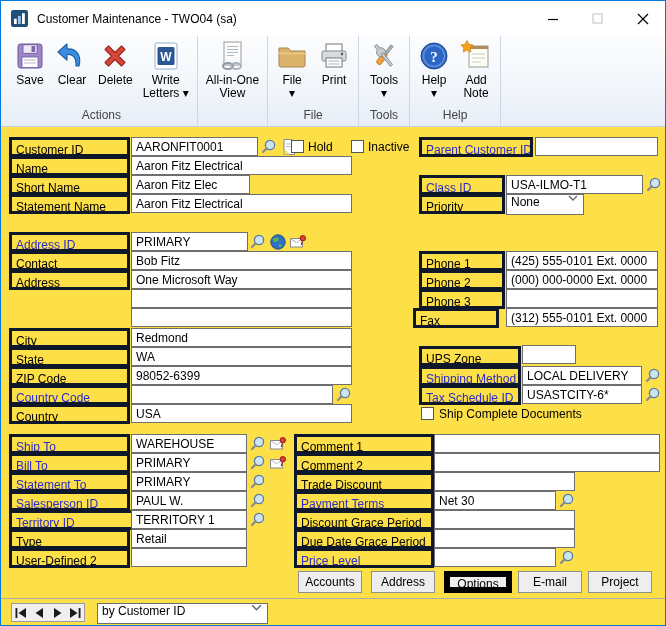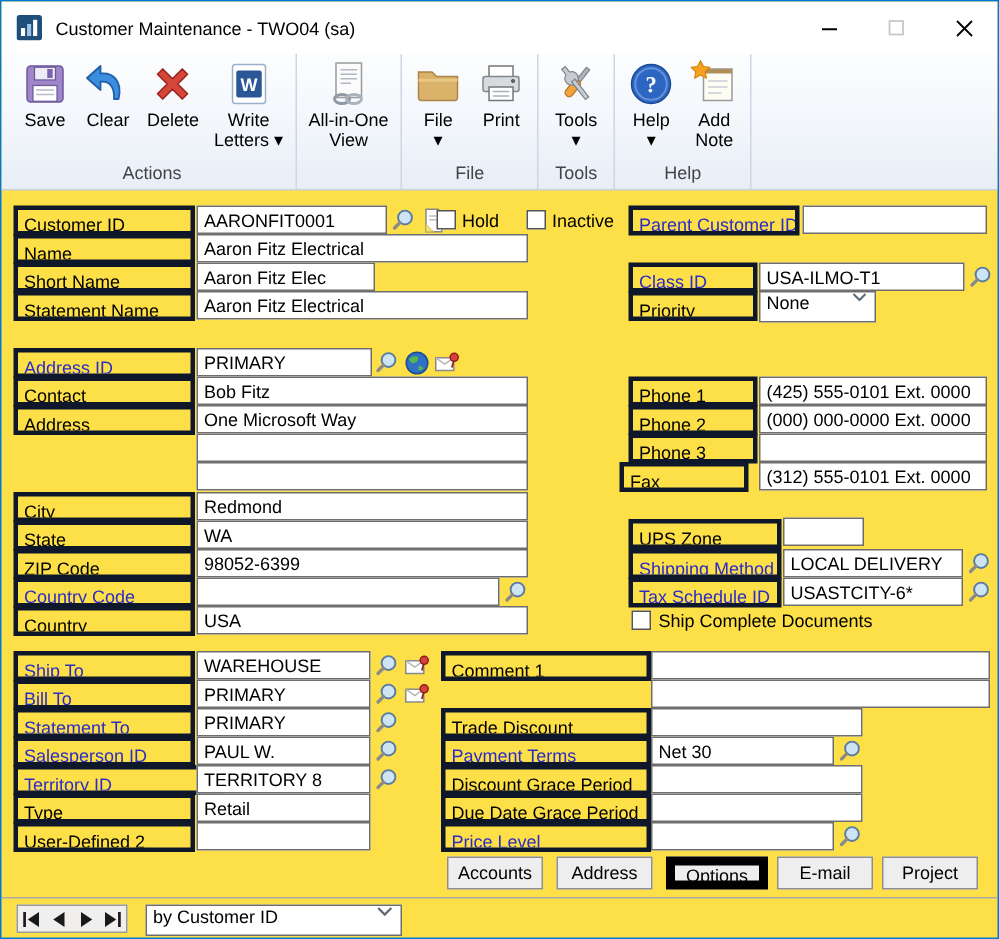--- a/index.html
+++ b/index.html
@@ -385,36 +385,37 @@
   <div class="lbl" style="top:490px;left:8px;width:121px"><span class="link">Salesperson ID</span></div>
   <div class="fld" style="top:490px;left:130px;width:116px">PAUL W.</div>
   <span class="ico" style="top:490px;left:247px">
       <svg width="18" height="18" viewBox="0 0 18 18">
         <circle cx="10" cy="7" r="4.6" fill="#cde4f3" stroke="#5a7ba6" stroke-width="1.3"></circle>
         <line x1="6.6" y1="10.4" x2="3" y2="14" stroke="#8a8a8a" stroke-width="2.2" stroke-linecap="round"></line>
       </svg>
     </span>
 
   <div class="lbl" style="top:509px;left:8px;width:140px"><span class="link">Territory ID</span></div>
-  <div class="fld" style="top:509px;left:130px;width:116px">TERRITORY 8</div>
+  <div class="fld" style="top:509px;left:130px;width:116px">TERRITORY 1</div>
   <span class="ico" style="top:509px;left:247px">
       <svg width="18" height="18" viewBox="0 0 18 18">
         <circle cx="10" cy="7" r="4.6" fill="#cde4f3" stroke="#5a7ba6" stroke-width="1.3"></circle>
         <line x1="6.6" y1="10.4" x2="3" y2="14" stroke="#8a8a8a" stroke-width="2.2" stroke-linecap="round"></line>
       </svg>
     </span>
 
   <div class="lbl" style="top:528px;left:8px;width:121px"><span>Type</span></div>
   <div class="fld" style="top:528px;left:130px;width:116px">Retail</div>
 
   <div class="lbl" style="top:547px;left:8px;width:121px"><span>User-Defined 2</span></div>
   <div class="fld" style="top:547px;left:130px;width:116px"></div>
 
   <div class="lbl" style="top:433px;left:293px;width:140px"><span>Comment 1</span></div>
   <div class="fld" style="top:433px;left:433px;width:226px"></div>
+  <div class="lbl" style="top:452px;left:293px;width:140px"><span>Comment 2</span></div>
   <div class="fld" style="top:452px;left:433px;width:226px"></div>
 
   <div class="lbl" style="top:471px;left:293px;width:140px"><span>Trade Discount</span></div>
   <div class="fld" style="top:471px;left:433px;width:141px"></div>
 
   <div class="lbl" style="top:490px;left:293px;width:140px"><span class="link">Payment Terms</span></div>
   <div class="fld" style="top:490px;left:433px;width:122px">Net 30</div>
   <span class="ico" style="top:490px;left:556px">
       <svg width="18" height="18" viewBox="0 0 18 18">
         <circle cx="10" cy="7" r="4.6" fill="#cde4f3" stroke="#5a7ba6" stroke-width="1.3"></circle>

